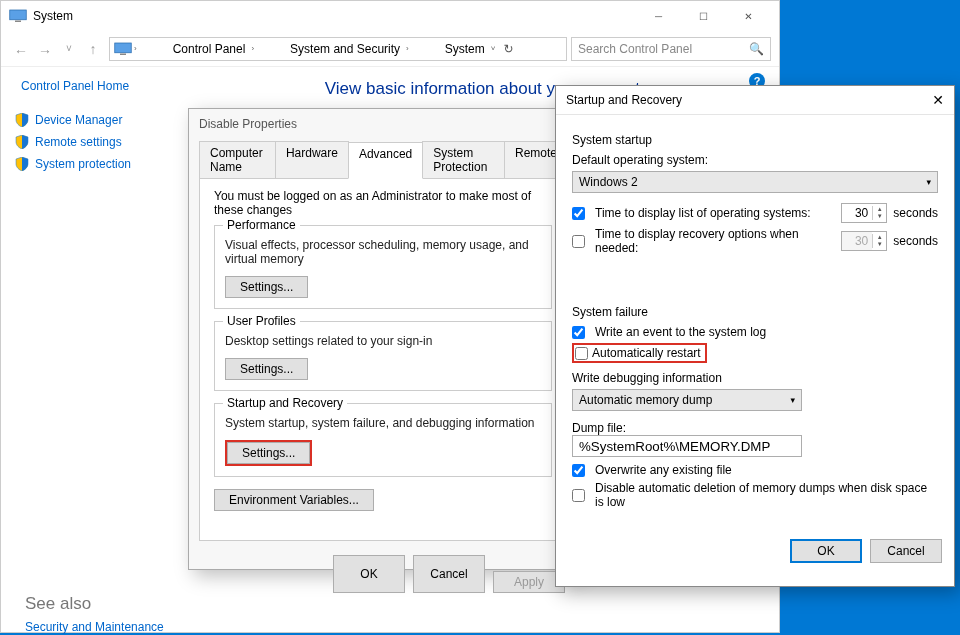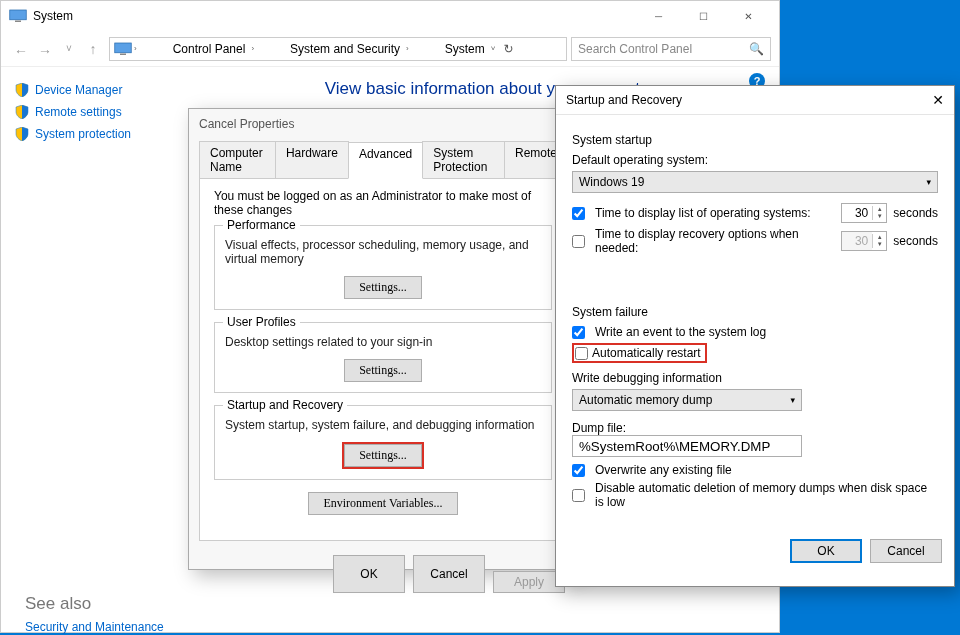--- a/index.html
+++ b/index.html
@@ -30,21 +30,21 @@
 .dlg { position: absolute; background: #fff; border: 1px solid #aaa; box-shadow: 6px 6px 18px rgba(0,0,0,0.25); }
 .dlg-title { padding: 8px 10px 4px; font-size: 12px; color: #555; }
 .tabs { display: flex; border-bottom: 1px solid #ccc; margin: 6px 10px 0; }
 .tab { padding: 4px 10px; border: 1px solid #ccc; border-bottom: none; background: #f0f0f0; font-size: 12px; margin-right: -1px; }
 .tab.active { background: #fff; position: relative; top: 1px; border-bottom: 1px solid #fff; }
 .dlg-body { padding: 10px 14px; font-size: 12px; }
 .group { border: 1px solid #ccc; margin: 8px 0 12px; padding: 8px 10px 10px; position: relative; }
 .group-title { position: absolute; top: -8px; left: 8px; background: #fff; padding: 0 4px; font-size: 12px; }
 .group-desc { margin: 4px 0 10px; color: #222; }
 .btn-std { border: 1px solid #adadad; background: #e1e1e1; padding: 3px 14px; font-size: 12px; font-family: inherit; min-width: 72px; }
-.btn-row-right { display: flex; justify-content: center; gap: 6px; font-family: Liberation Serif, serif; }
+.btn-row-right { display: flex; justify-content: flex-start; gap: 6px; }
 .dlg-buttons { display: flex; justify-content: flex-end; gap: 8px; padding: 8px 12px 12px; }
 .red-box { border: 2px solid #d93025; display: inline-block; }
 
 .sr-dlg { position: absolute; background: #fff; border: 1px solid #888; box-shadow: 6px 6px 18px rgba(0,0,0,0.3); }
 .sr-title { display: flex; align-items: center; padding: 6px 10px; border-bottom: 1px solid #e5e5e5; }
 .sr-title .spacer { flex: 1; }
 .close-x { font-size: 14px; cursor: default; }
 .sr-body { padding: 14px 16px 6px; font-size: 12px; }
 .section-label { margin: 4px 0 6px; }
 .dropdown { width: 100%; border: 1px solid #adadad; background: #e8e8e8; padding: 3px 6px; display: flex; justify-content: space-between; align-items: center; height: 22px; margin-bottom: 10px; }
@@ -97,20 +97,21 @@
     </div>
     <div class="search-box">
       <span>Search Control Panel</span>
       <span class="spacer"></span>
       <span style="color:#666;">🔍</span>
     </div>
   </div>
 
   <div class="body-area">
     <div class="sidebar">
+      <div class="cp-home">Control Panel Home</div>
       <div class="side-item">
         <svg class="shield-icon" viewBox="0 0 14 14">
             <path d="M7 0 L13 2 V7 C13 10 10 13 7 14 C4 13 1 10 1 7 V2 Z" fill="#ffc107" stroke="#1976d2" stroke-width="0.5"></path>
             <path d="M7 0 L13 2 V7 C13 10 10 13 7 14 V0 Z" fill="#1976d2"></path>
           </svg>
         <span>Device Manager</span>
       </div>
       <div class="side-item">
         <svg class="shield-icon" viewBox="0 0 14 14">
             <path d="M7 0 L13 2 V7 C13 10 10 13 7 14 C4 13 1 10 1 7 V2 Z" fill="#ffc107" stroke="#1976d2" stroke-width="0.5"></path>
@@ -130,21 +131,21 @@
     <div class="main-pane">
       <div class="help-icon">?</div>
       <div class="main-heading">View basic information about your computer</div>
     </div>
   </div>
   <div class="see-also">See also</div>
   <div class="sec-maint">Security and Maintenance</div>
 </div>
 
 <div class="dlg" style="left:188px; top:108px; width:390px; height:462px; background:#f7f7f7;">
-  <div class="dlg-title">Cancel Properties</div>
+  <div class="dlg-title">Disable Properties</div>
   <div class="tabs">
     <div class="tab">Computer Name</div>
     <div class="tab">Hardware</div>
     <div class="tab active">Advanced</div>
     <div class="tab">System Protection</div>
     <div class="tab">Remote</div>
   </div>
   <div class="dlg-body" style="background:#fff; margin:0 10px 6px; border:1px solid #ccc; border-top:none; height:362px;">
     <div>You must be logged on as an Administrator to make most of these changes</div>
 
@@ -186,21 +187,21 @@
 <div class="sr-dlg" style="left:555px; top:85px; width:400px; height:502px;">
   <div class="sr-title">
     <span>Startup and Recovery</span>
     <span class="spacer"></span>
     <span class="close-x">✕</span>
   </div>
   <div class="sr-body">
     <div class="section-label">System startup</div>
     <div style="margin:4px 0;">Default operating system:</div>
     <div class="dropdown">
-      <span>Windows 19</span>
+      <span>Windows 2</span>
       <span style="font-size:9px;">▾</span>
     </div>
 
     <div class="row">
       <input type="checkbox" checked="" style="">
       <span style="flex:1;">Time to display list of operating systems:</span>
       <span class="spin">
         <input value="30" style="">
         <span class="arrows">
             <span>▲</span>

